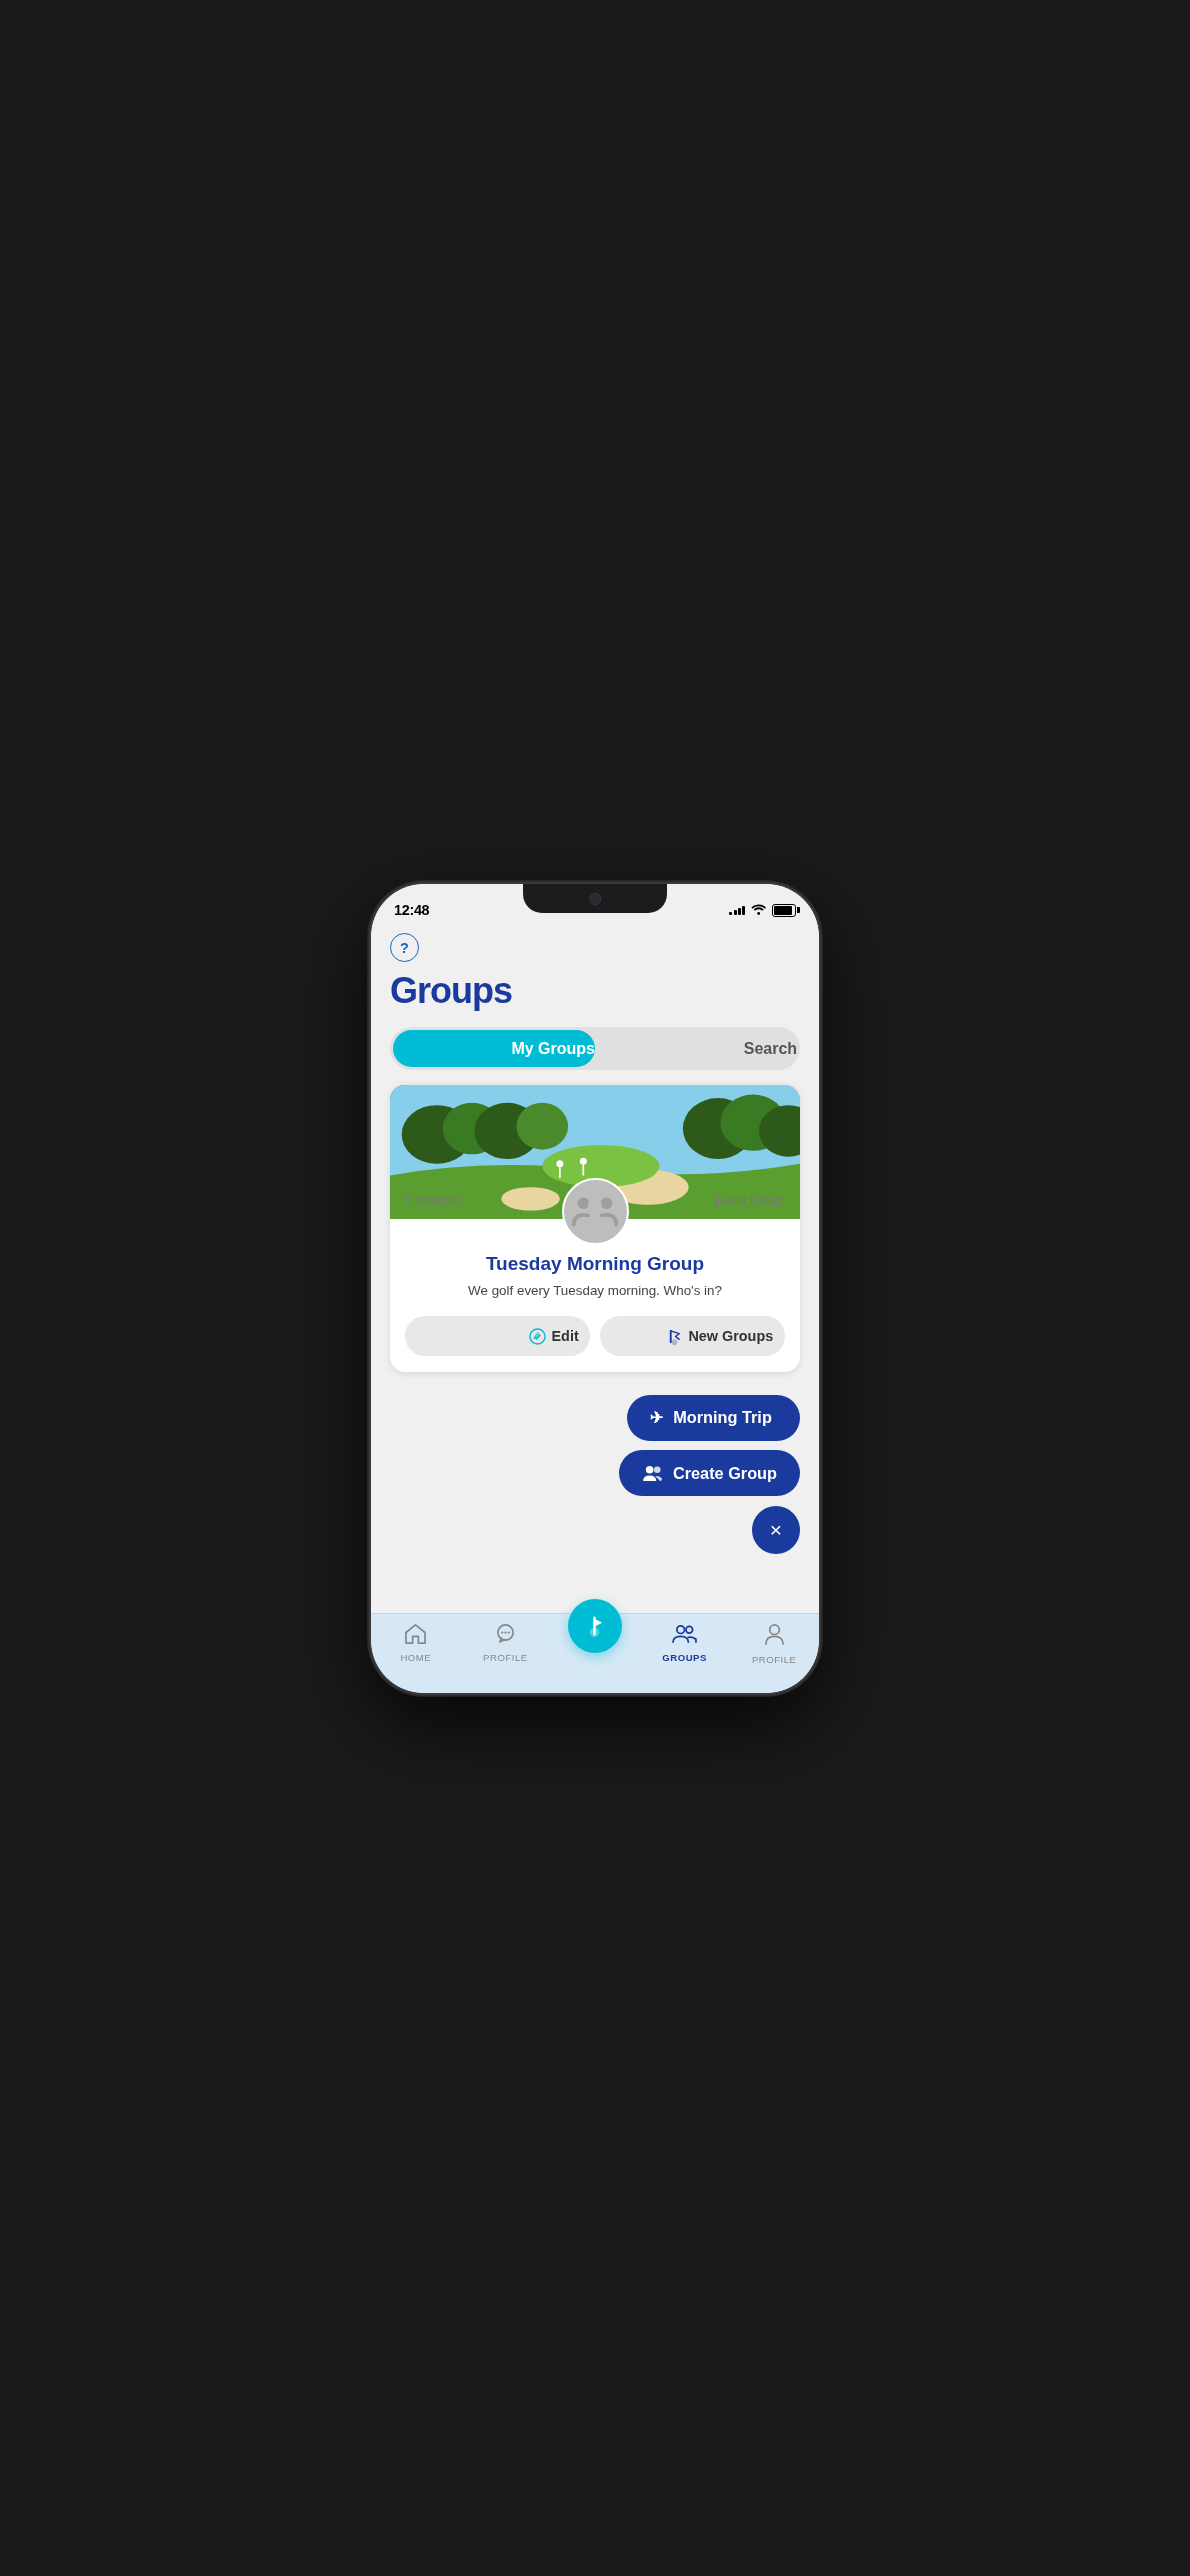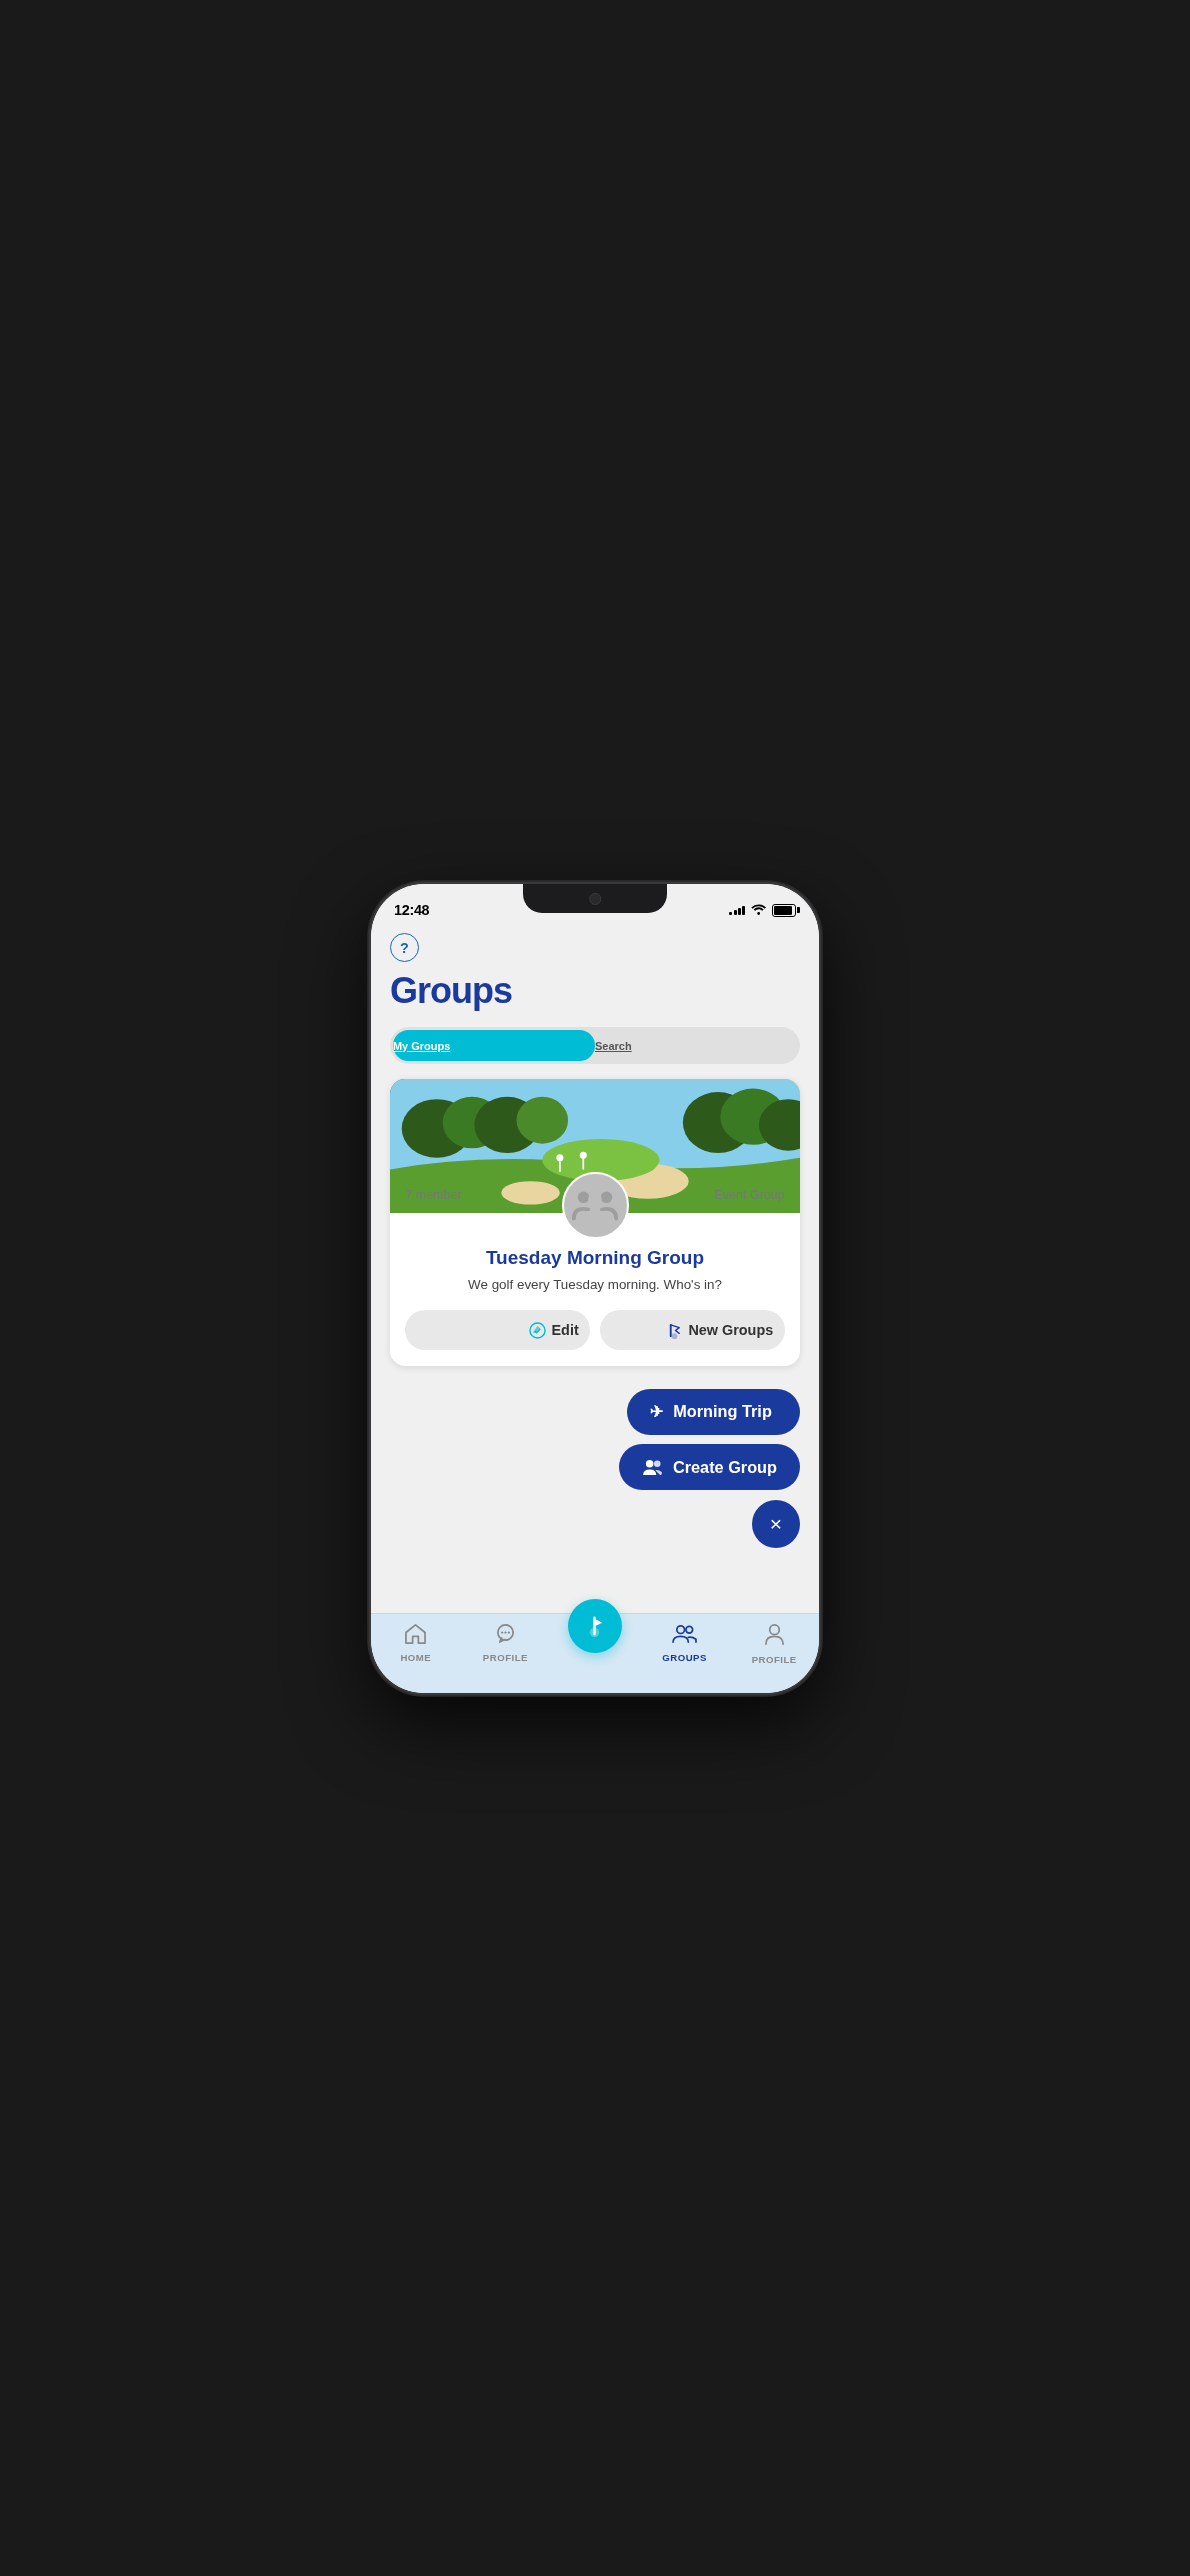--- a/index.html
+++ b/index.html
@@ -177,26 +177,25 @@
       border-radius: 24px;
       padding: 2.9px;
       margin-bottom: 15.3px;
       gap: 0;
     }
 
     .tab {
       flex: 1;
       padding: 9.6px 0;
       border-radius: 21px;
-      text-align: left;
-      font-size: 11px;
+      text-align: right;
+      font-size: 16px;
       font-weight: 600;
       cursor: pointer;
       transition: all 0.2s;
-      text-decoration: underline;
     }
 
     .tab.active {
       background: #00bcd4;
       color: #fff;
     }
 
     .tab.inactive {
       background: transparent;
       color: #555;
@@ -381,21 +380,21 @@
       flex: 1;
       display: flex;
       flex-direction: column;
       align-items: center;
       gap: 3.8px;
       cursor: pointer;
     }
 
     .nav-label {
       font-size: 9.6px;
-      font-weight: 700;
+      font-weight: 400;
       color: #888;
       letter-spacing: 0.5px;
     }
 
     .nav-item.active .nav-label {
       color: #1a3a9e;
       font-weight: 800;
     }
 
     .nav-center {

